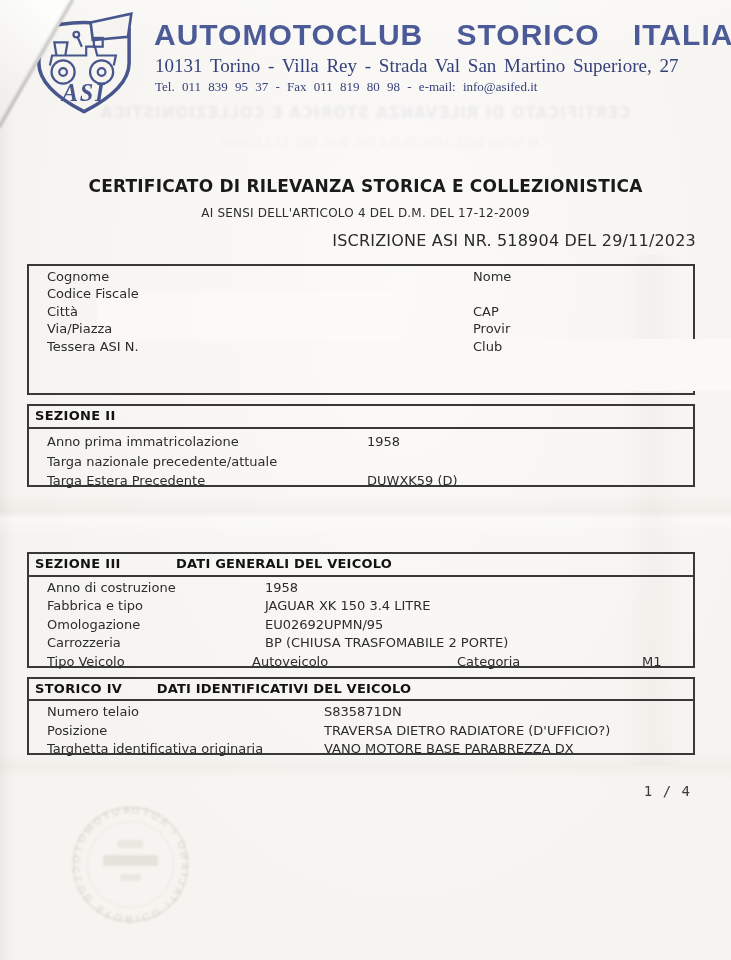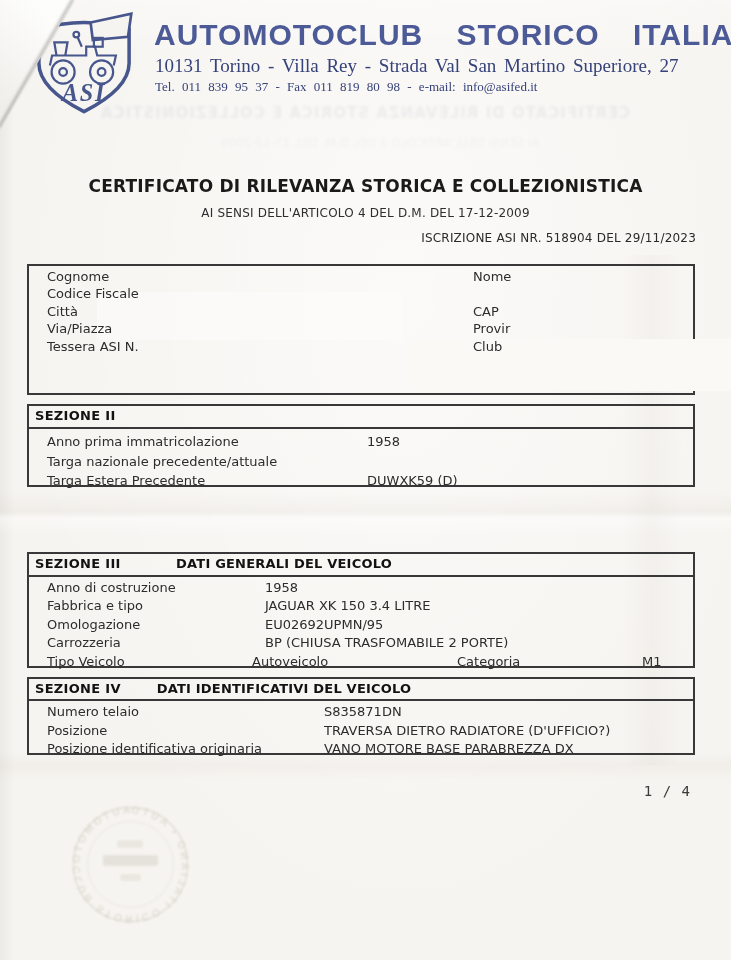--- a/index.html
+++ b/index.html
@@ -39,21 +39,21 @@
     transform:scaleX(-1);color:#565b7e;opacity:0.08;filter:blur(1.5px);
     font-weight:bold;font-size:15px;letter-spacing:1px;white-space:nowrap;overflow:hidden;}
   .bleed2{position:absolute;left:160px;top:136px;width:440px;text-align:center;
     transform:scaleX(-1);color:#565b7e;opacity:0.05;filter:blur(1.5px);
     font-size:12px;white-space:nowrap;overflow:hidden;}
   
   .cert-title{position:absolute;left:0;width:731px;top:176px;text-align:center;
     font-size:17px;font-weight:bold;color:#1a1a1a;letter-spacing:0.2px;}
   .cert-subtitle{position:absolute;left:0;width:731px;top:206px;text-align:center;
     font-size:12px;color:#2e2e2e;letter-spacing:0.2px;}
-  .cert-reg{position:absolute;right:35px;top:231px;font-size:12px;color:#2a2a2a;
+  .cert-reg{position:absolute;right:35px;top:231px;font-size:16px;color:#2a2a2a;
     letter-spacing:0.2px;}
   
   .section{position:absolute;left:27px;width:668px;border:2px solid #383838;
     box-sizing:border-box;}
   .sec-header{position:relative;height:21px;border-bottom:2px solid #383838;
     font-weight:bold;font-size:13px;color:#121212;}
   .sec-label{position:absolute;left:6px;top:2px;letter-spacing:0.3px;white-space:nowrap;}
   .sec-title{position:absolute;left:255px;top:2px;transform:translateX(-50%);
     white-space:nowrap;letter-spacing:0.2px;}
   .rows{position:relative;z-index:2;padding-top:2px;}
@@ -191,34 +191,34 @@
         <span class="lbl">Tipo Veicolo</span>
         <span class="pos" style="left:223px">Autoveicolo</span>
         <span class="pos" style="left:428px">Categoria</span>
         <span class="pos" style="left:613px">M1</span>
       </div>
     </div>
   </div>
 
   <div class="section sec4 s4">
     <div class="sec-header">
-      <span class="sec-label">SEZIONE IV</span>
+      <span class="sec-label">STORICO IV</span>
       <span class="sec-title">DATI IDENTIFICATIVI DEL VEICOLO</span>
     </div>
     <div class="rows">
       <div class="row">
         <span class="lbl">Numero telaio</span>
         <span class="pos" style="left:295px">S835871DN</span>
       </div>
       <div class="row">
         <span class="lbl">Posizione</span>
         <span class="pos" style="left:295px">TRAVERSA DIETRO RADIATORE (D'UFFICIO?)</span>
       </div>
       <div class="row">
-        <span class="lbl">Posizione identificativa originaria</span>
+        <span class="lbl">Targhetta identificativa originaria</span>
         <span class="pos" style="left:295px">VANO MOTORE BASE PARABREZZA DX</span>
       </div>
     </div>
   </div>
 
   <div class="page-num">1 / 4</div>
 
   <svg class="stamp" viewBox="0 0 145 145">
     <g transform="translate(145,0) scale(-1,1)">
       <circle cx="72.5" cy="72.5" r="57" fill="none" stroke="rgba(200,195,184,0.55)" stroke-width="1.4"></circle>

